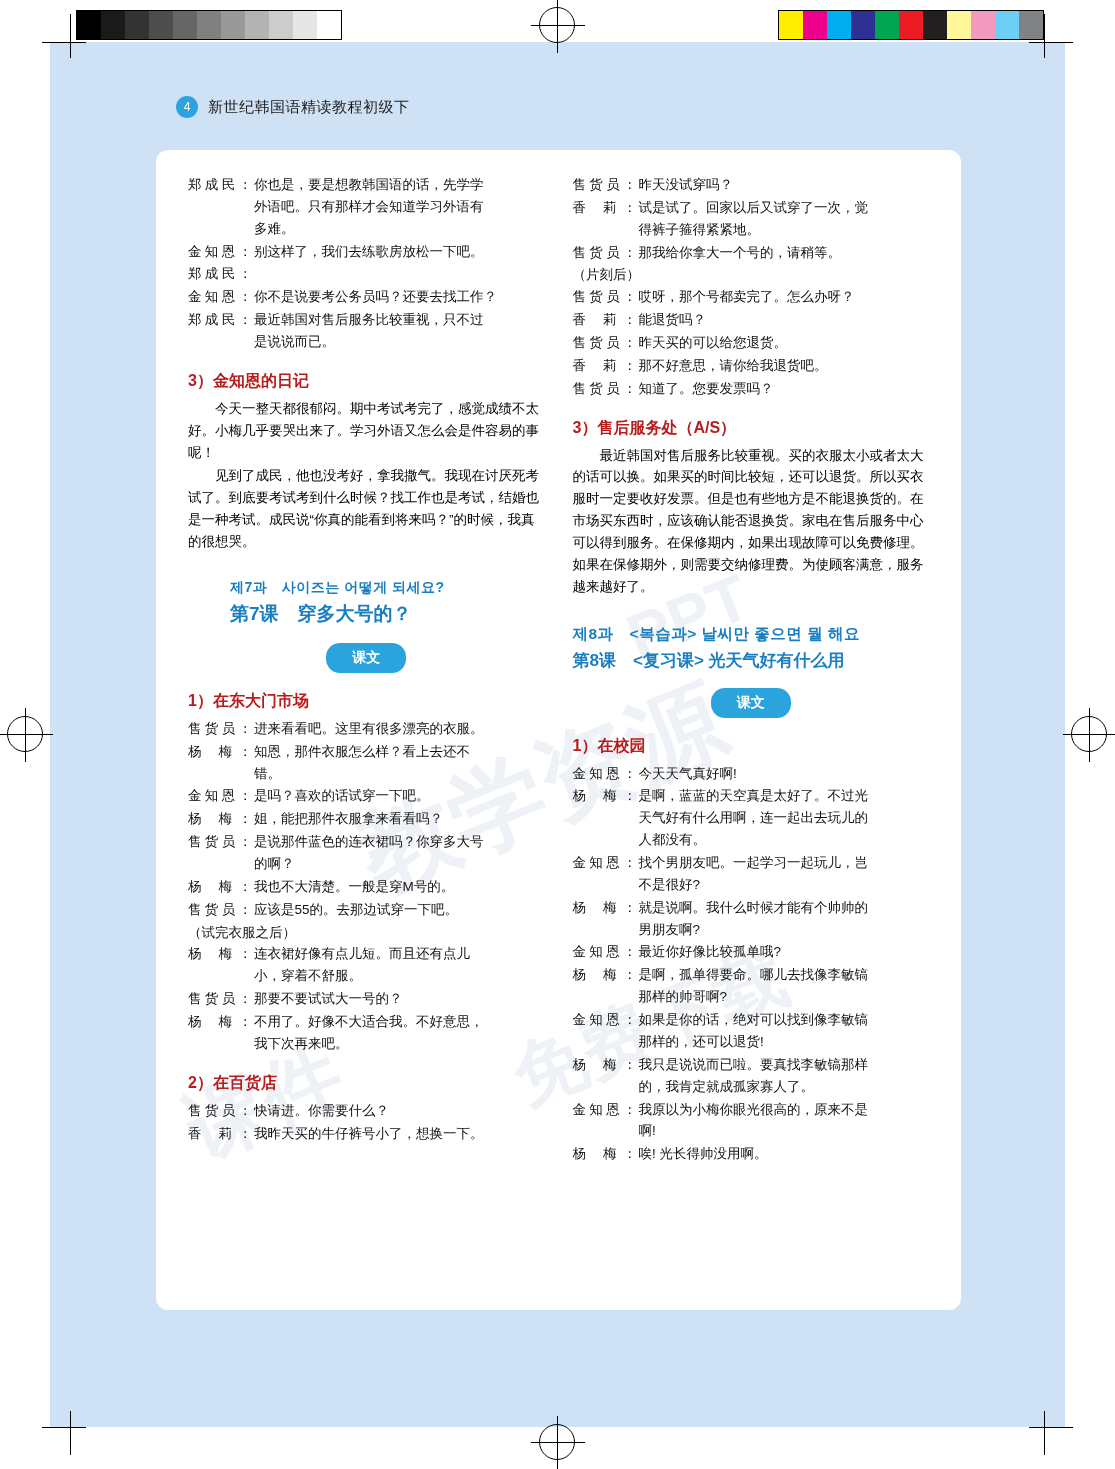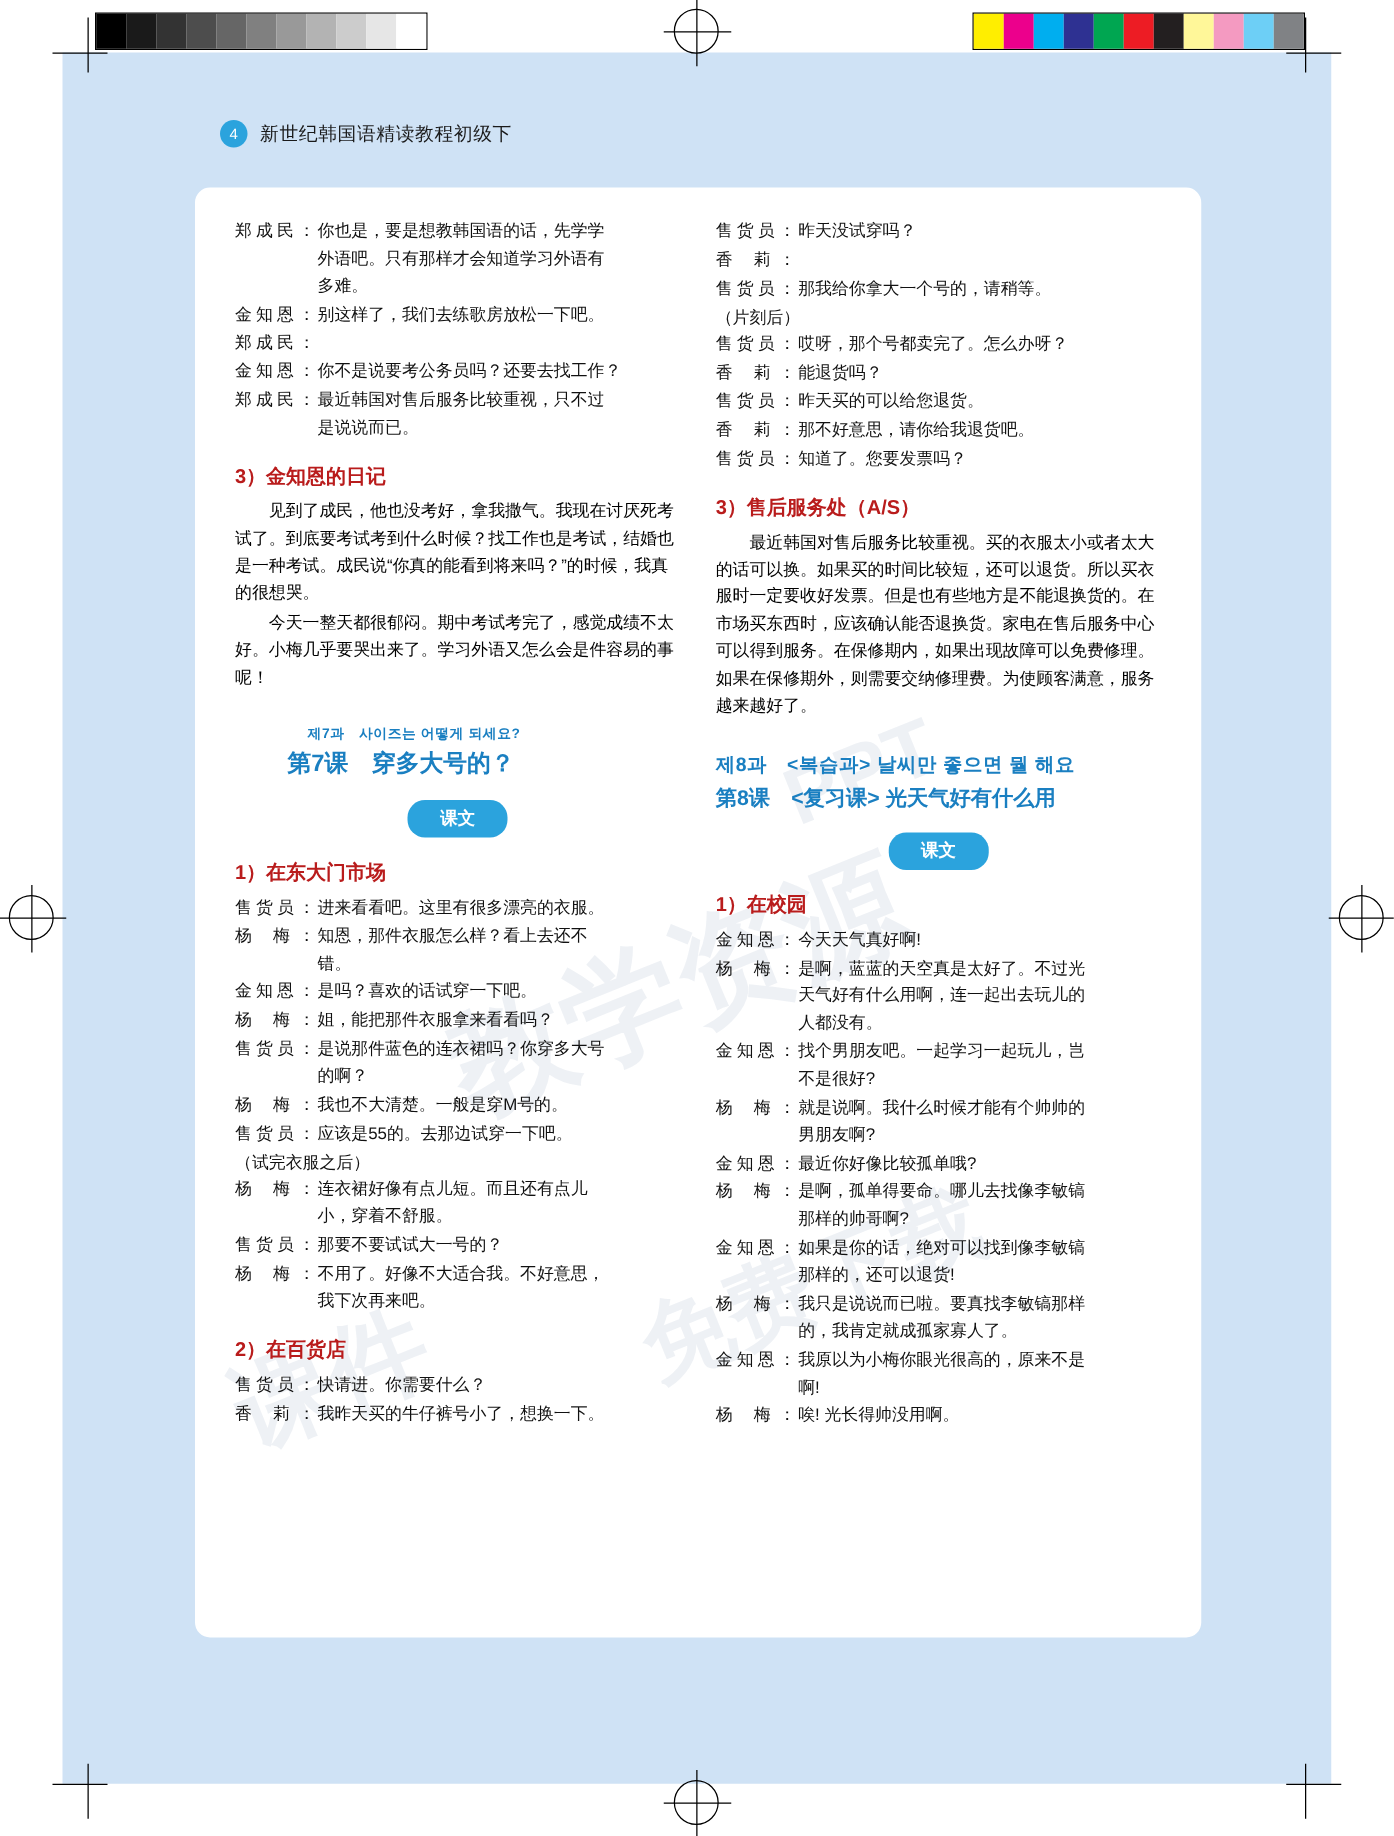--- a/index.html
+++ b/index.html
@@ -95,21 +95,21 @@
   .note { font-size: 13.5px; line-height: 1.62; text-indent: 2em; margin: 2px 0; }
 
   .subhead {
     color: #b91c1c; font-size: 16px; font-weight: bold;
     margin: 18px 0 6px 0;
   }
 
   .lesson-title {
     color: #1a7fc1; font-weight: bold; margin-top: 26px;
   }
-  .lesson-ko { font-size: 11px; letter-spacing: .5px; margin-left: 58px; }
+  .lesson-ko { font-size: 14px; letter-spacing: .5px; margin-left: 42px; }
   .lesson-cn { font-size: 19px; margin-left: 42px; margin-top: 4px; }
   .lesson-ko.l8 { margin-left: 0; font-size: 15.5px; }
   .lesson-cn.l8 { margin-left: 0; font-size: 17px; }
 
   .pill-wrap { display: flex; justify-content: center; margin: 16px 0 14px 0; }
   .pill {
     background: #2ba3dd; color: #fff; font-size: 14px; font-weight: bold;
     padding: 6px 26px; border-radius: 14px;
   }
 </style>
@@ -213,22 +213,22 @@
             <div class="spk">郑成民</div>
             <div class="utt">
               <div>最近韩国对售后服务比较重视，只不过</div>
               <div>是说说而已。</div>
             </div>
           </div>
         </div>
 
       <div class="subhead">3）金知恩的日记</div>
       <div id="diary-paras">
+          <div class="note">今天一整天都很郁闷。期中考试考完了，感觉成绩不太好。小梅几乎要哭出来了。学习外语又怎么会是件容易的事呢！</div>
           <div class="note">见到了成民，他也没考好，拿我撒气。我现在讨厌死考试了。到底要考试考到什么时候？找工作也是考试，结婚也是一种考试。成民说“你真的能看到将来吗？”的时候，我真的很想哭。</div>
-          <div class="note">今天一整天都很郁闷。期中考试考完了，感觉成绩不太好。小梅几乎要哭出来了。学习外语又怎么会是件容易的事呢！</div>
         </div>
 
       <div class="lesson-title">
         <div class="lesson-ko">제7과　사이즈는 어떻게 되세요?</div>
         <div class="lesson-cn">第7课　穿多大号的？</div>
       </div>
 
       <div class="pill-wrap">
         <div class="pill">课文</div>
       </div>
@@ -326,20 +326,24 @@
 
       <div class="dlg" id="right-dialog-top">
           <div class="dlg-row">
             <div class="spk">售货员</div>
             <div class="utt">
               <div>昨天没试穿吗？</div>
             </div>
           </div>
           <div class="dlg-row">
             <div class="spk">香 莉</div>
+            <div class="utt">
+              <div>试是试了。回家以后又试穿了一次，觉</div>
+              <div>得裤子箍得紧紧地。</div>
+            </div>
           </div>
           <div class="dlg-row">
             <div class="spk">售货员</div>
             <div class="utt">
               <div>那我给你拿大一个号的，请稍等。</div>
             </div>
           </div>
         </div>
       <div class="dlg">（片刻后）</div>
       <div class="dlg" id="right-dialog-bottom">

